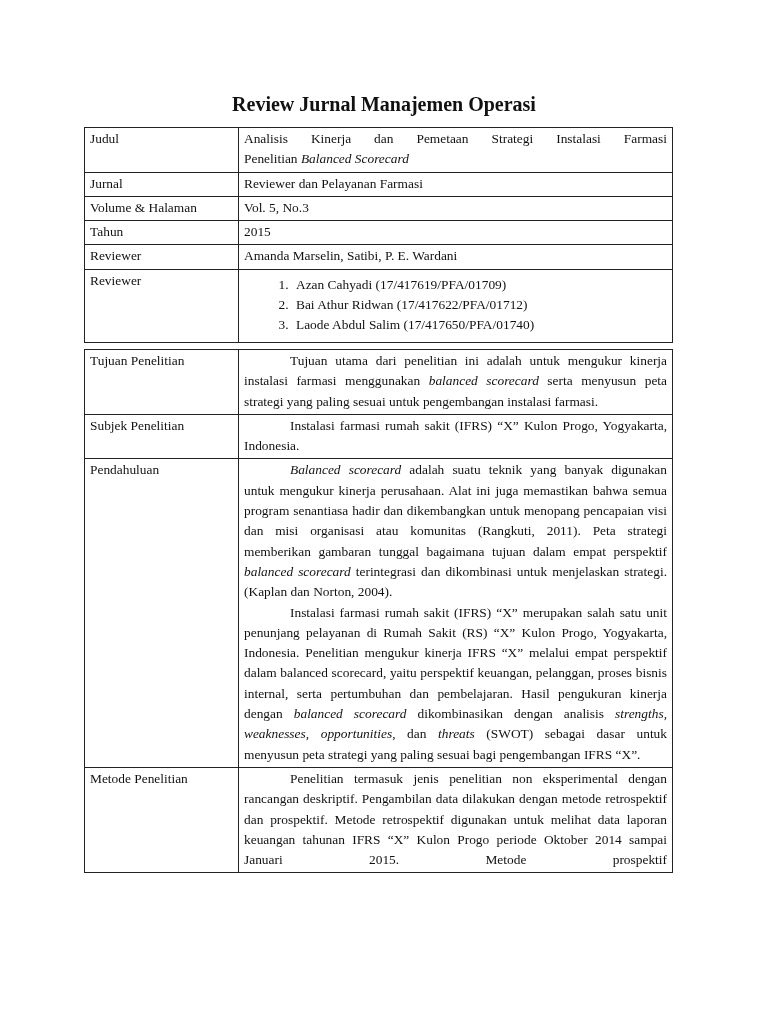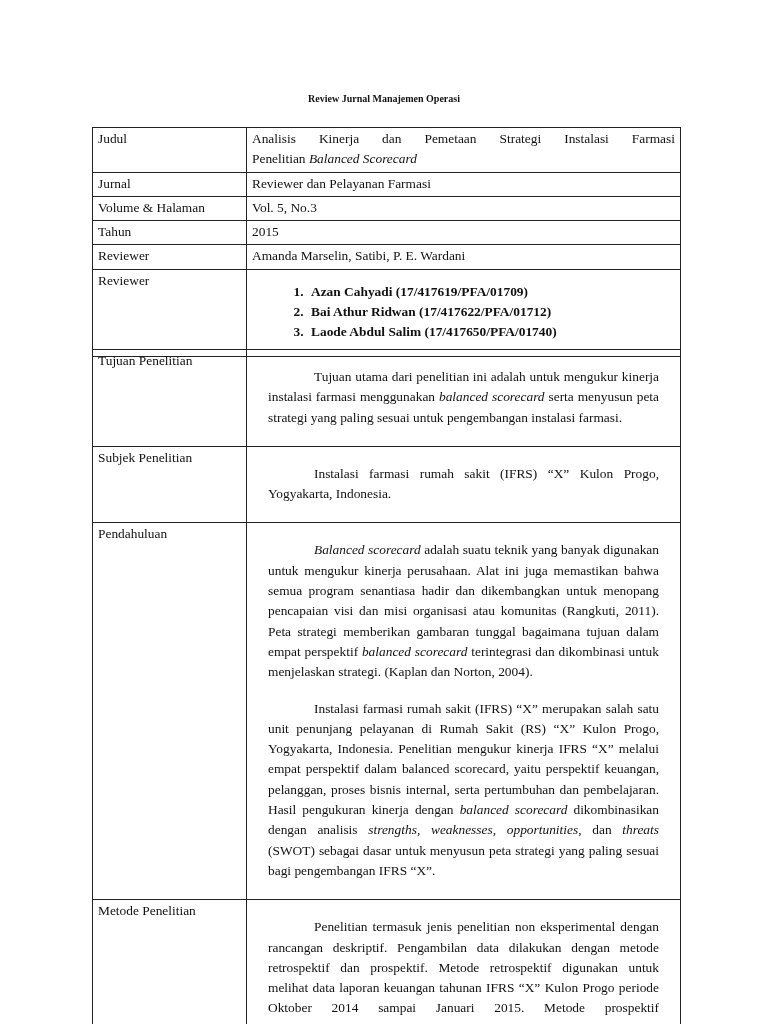--- a/index.html
+++ b/index.html
@@ -1,27 +1,27 @@
 <!DOCTYPE html>
 <html><head>
 <meta charset="utf-8">
 <style>
   html, body { margin:0; padding:0; background:#ffffff; }
   body { width:768px; height:1024px; position:relative; overflow:hidden;
          font-family:"Liberation Serif", "DejaVu Serif", serif; color:#111; font-size:13.4px; }
   .title { position:absolute; top:93px; left:0; width:768px; text-align:center;
-           font-weight:bold; font-size:10px; }
-  table { position:absolute; left:92px; width:589px; border-collapse:collapse; table-layout:fixed; }
+           font-weight:bold; font-size:20px; }
+  table { position:absolute; left:84px; width:589px; border-collapse:collapse; table-layout:fixed; }
   td { border:1.3px solid #222; vertical-align:top; padding:1px 5px 2px 5px; line-height:20.3px; }
   td.label { width:143px; }
   #t1 { top:127px; }
   #t2 { top:349px; }
   .just-last { text-align:justify; text-align-last:justify; }
-  .para { text-indent:46px; text-align:justify; margin:16px; }
-  ol { margin:11px; padding-left:44px;font-weight:bold; }
+  .para { text-indent:46px; text-align:justify; margin:0; }
+  ol { margin:4px; padding-left:44px; }
   ol li { padding-left:4px; }
   i { font-style:italic; }
 </style>
 </head>
 <body>
 
 <div class="title">Review Jurnal Manajemen Operasi</div>
 
 <table id="t1">
   <tbody>

